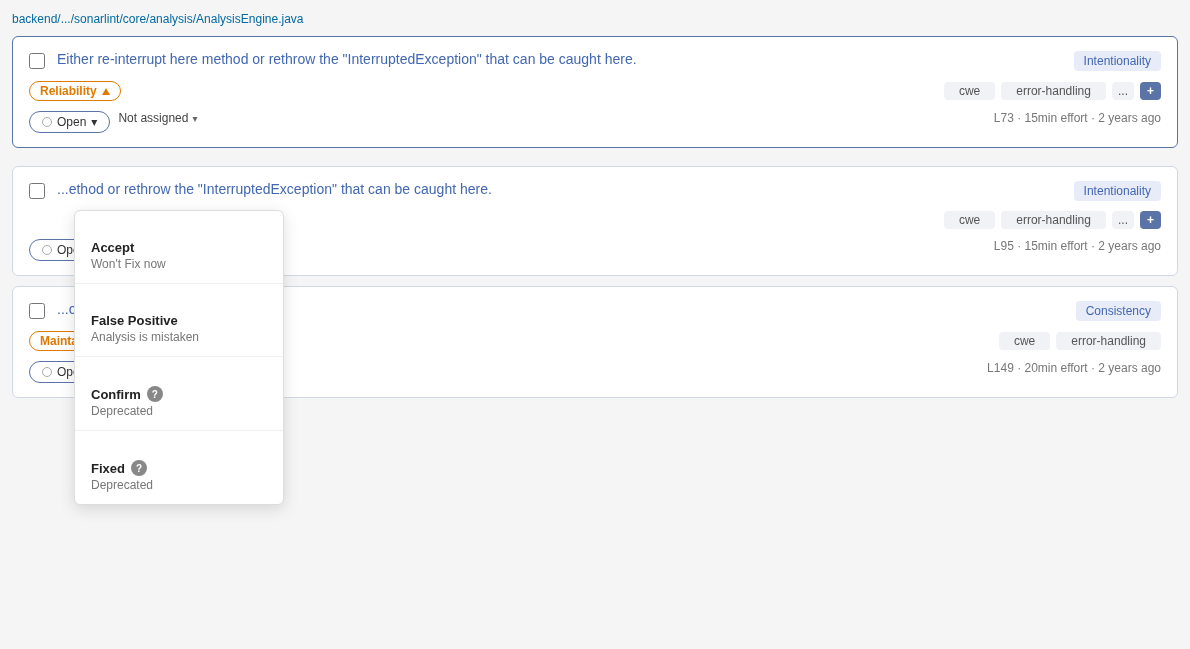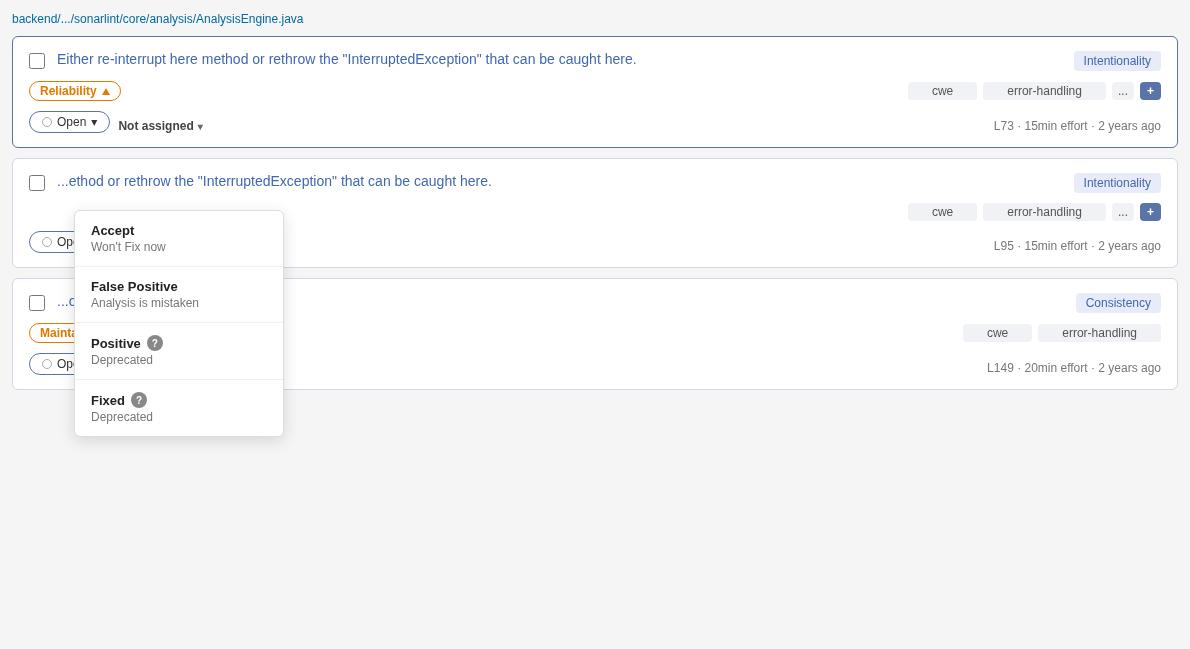--- a/index.html
+++ b/index.html
@@ -91,21 +91,21 @@
       font-size: 12px;
       color: #e07a00;
       font-weight: 600;
       display: flex;
       align-items: center;
       gap: 5px;
     }
     .tag-pill {
       background: #f0f2f5;
       border-radius: 4px;
-      padding: 2px 24px;
+      padding: 2px 15px;
       font-size: 12px;
       color: #555;
     }
     .tag-more {
       background: #f0f2f5;
       border-radius: 4px;
       padding: 2px 6px;
       font-size: 12px;
       color: #555;
     }
@@ -113,21 +113,21 @@
       background: #5b74a8;
       border-radius: 4px;
       padding: 2px 7px;
       font-size: 12px;
       color: #fff;
       font-weight: bold;
     }
     .spacer { flex: 1; }
     .issue-footer {
       display: flex;
-      align-items: flex-end;
+      align-items: flex-start;
       gap: 8px;
       margin-top: 10px;
     }
     .status-btn {
       border: 1.5px solid #5b74a8;
       border-radius: 20px;
       padding: 3px 12px;
       font-size: 12px;
       color: #333;
       background: #fff;
@@ -144,21 +144,20 @@
     }
     .assign-btn {
       border: none;
       background: none;
       font-size: 12px;
       color: #444;
       cursor: pointer;
       display: flex;
       align-items: center;
       gap: 4px;
-      font-weight: bold;
     }
     .assign-btn .chevron { font-size: 10px; color: #666; }
     .meta-info {
       margin-left: auto;
       font-size: 12px;
       color: #777;
       white-space: nowrap;
     }
 
     
@@ -180,20 +179,21 @@
       border-bottom: 1px solid #f0f0f0;
     }
     .dropdown-item:last-child { border-bottom: none; }
     .dropdown-item-title {
       font-weight: 600;
       font-size: 13px;
       color: #222;
       display: flex;
       align-items: center;
       gap: 6px;
+      margin-top: 17px;
     }
     .dropdown-item-subtitle {
       font-size: 12px;
       color: #777;
       margin-top: 2px;
     }
     .help-icon {
       display: inline-flex;
       align-items: center;
       justify-content: center;
@@ -246,35 +246,35 @@
   <div class="dropdown-item">
     <div class="dropdown-item-title">Accept</div>
     <div class="dropdown-item-subtitle">Won't Fix now</div>
   </div>
   <div class="dropdown-item">
     <div class="dropdown-item-title">False Positive</div>
     <div class="dropdown-item-subtitle">Analysis is mistaken</div>
   </div>
   <div class="dropdown-item">
     <div class="dropdown-item-title">
-      <span>Positive</span>
+      <span>Confirm</span>
       <span class="help-icon">?</span>
     </div>
     <div class="dropdown-item-subtitle">Deprecated</div>
   </div>
   <div class="dropdown-item">
     <div class="dropdown-item-title">
       <span>Fixed</span>
       <span class="help-icon">?</span>
     </div>
     <div class="dropdown-item-subtitle">Deprecated</div>
   </div>
 </div>
 
-<div class="issue-card" style="margin-top:10px;">
+<div class="issue-card" style="margin-top:18px;">
   <div class="issue-header">
     <input type="checkbox" class="issue-checkbox" style="">
     <span class="issue-title">...ethod or rethrow the "InterruptedException" that can be caught here.</span>
     <span class="badge badge-intentionality">Intentionality</span>
   </div>
   <div class="tags-row">
     <div class="spacer"></div>
     <span class="tag-pill">cwe</span>
     <span class="tag-pill">error-handling</span>
     <span class="tag-more">...</span>

